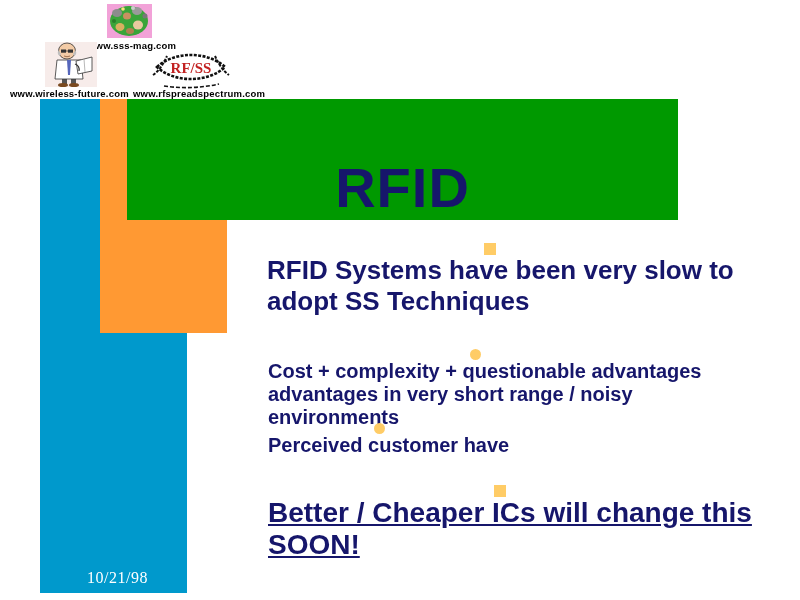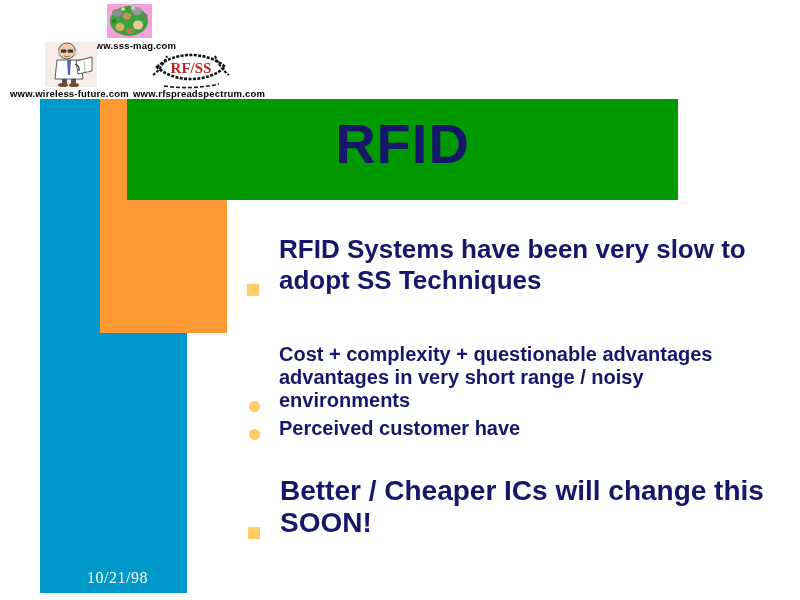--- a/index.html
+++ b/index.html
@@ -14,23 +14,23 @@
   
   .bar-cyan{
     position:absolute;left:40px;top:99px;width:147px;height:494px;
     background:var(--cyan);
   }
   .bar-orange{
     position:absolute;left:100px;top:99px;width:127px;height:234px;
     background:var(--orange);
   }
   .title-bar{
-    position:absolute;left:127px;top:99px;width:551px;height:101px;
+    position:absolute;left:127px;top:99px;width:551px;height:121px;
     background:var(--green);
-    display:flex;align-items:flex-start;justify-content:center;
+    display:flex;align-items:flex-end;justify-content:center;
   }
   .title-text{
     padding-top:12px;
     font-size:56px;font-weight:bold;letter-spacing:1px;
     color:var(--navy-title);
   }
   
   .logo{position:absolute;}
   .logo-sss{left:107px;top:4px;}
   .logo-man{left:45px;top:42px;}
@@ -39,41 +39,41 @@
     position:absolute;
     font-size:9.5px;font-weight:bold;color:#000;
     text-align:center;white-space:nowrap;
     letter-spacing:0.2px;
   }
   .cap-sss{left:88px;top:40px;width:84px;}
   .cap-man{left:10px;top:88px;width:108px;}
   .cap-rfss{left:133px;top:88px;width:106px;}
   
   .bullet-item{
-    position:absolute;display:flex;align-items:flex-end;
-    color:var(--navy-text);font-weight:bold;white-space:nowrap;
+    position:absolute;display:flex;align-items:center;
+    color:var(--navy-text);font-weight:bold;white-space:nowrap;flex-direction:column;
   }
   .bullet-item .line{white-space:nowrap;}
   .marker{flex:0 0 auto;background:var(--bullet);}
   .marker.square{width:12px;height:12px;}
   .marker.circle{width:11px;height:11px;border-radius:50%;}
   .lvl1{font-size:26px;line-height:31px;}
   .lvl1 .marker{margin-top:9px;}
   .lvl1 .text{margin-left:20px;}
   .lvl2{font-size:20px;line-height:23px;}
   .lvl2 .marker{margin-top:6px;}
   .lvl2 .text{margin-left:19px;}
   .lvl1.big{font-size:28px;line-height:32px;}
   .lvl1.big .marker{margin-top:10px;}
   .b1{left:247px;top:234px;}
   .b2{left:247px;top:300px;}
   .b3{left:249px;top:343px;}
   .b4{left:249px;top:417px;}
   .b5{left:249px;top:445px;}
-  .b6{left:248px;top:475px;}
+  .b6{left:248px;top:475px;text-decoration:underline;}
   
   .date{
     position:absolute;left:87px;top:569px;
     font-family:Liberation Serif, serif;
     font-size:16px;color:#fff;letter-spacing:0.5px;
   }
 </style>
 </head>
 <body>
 

